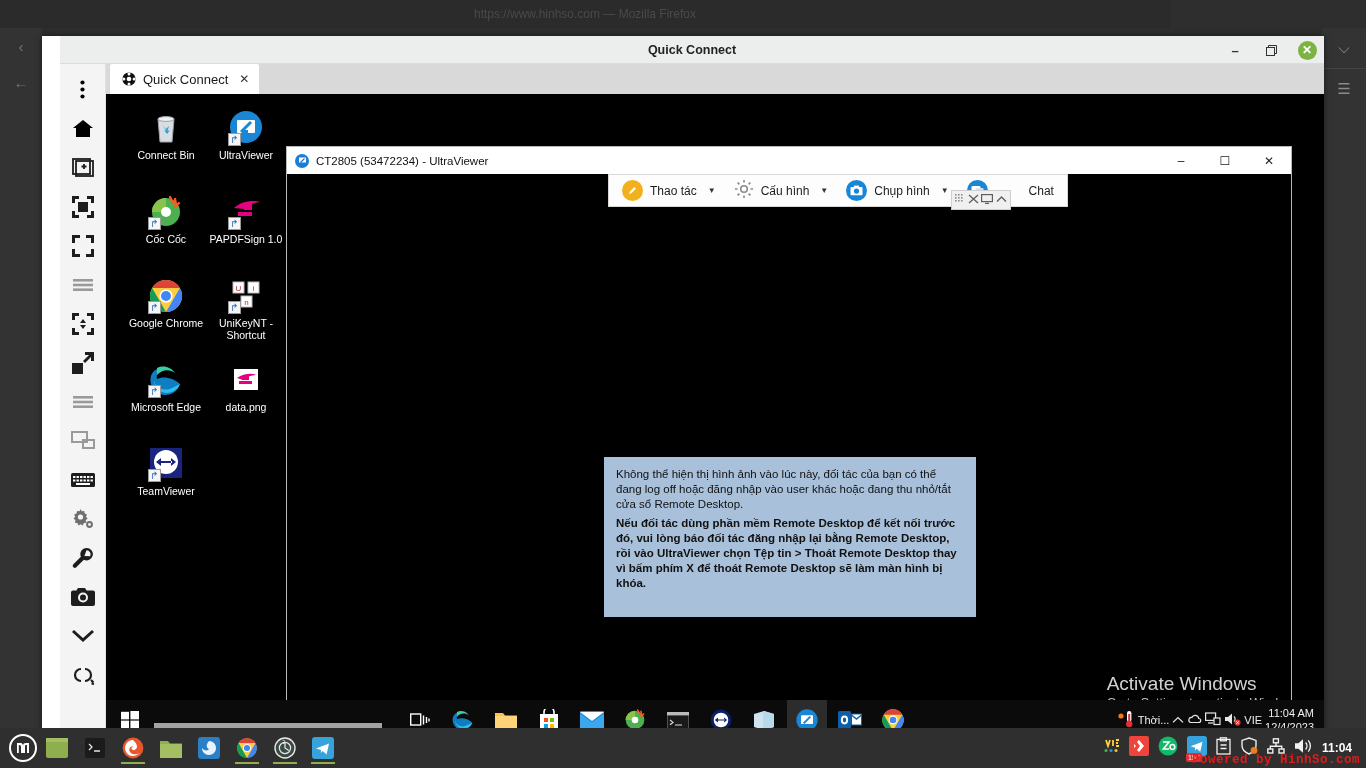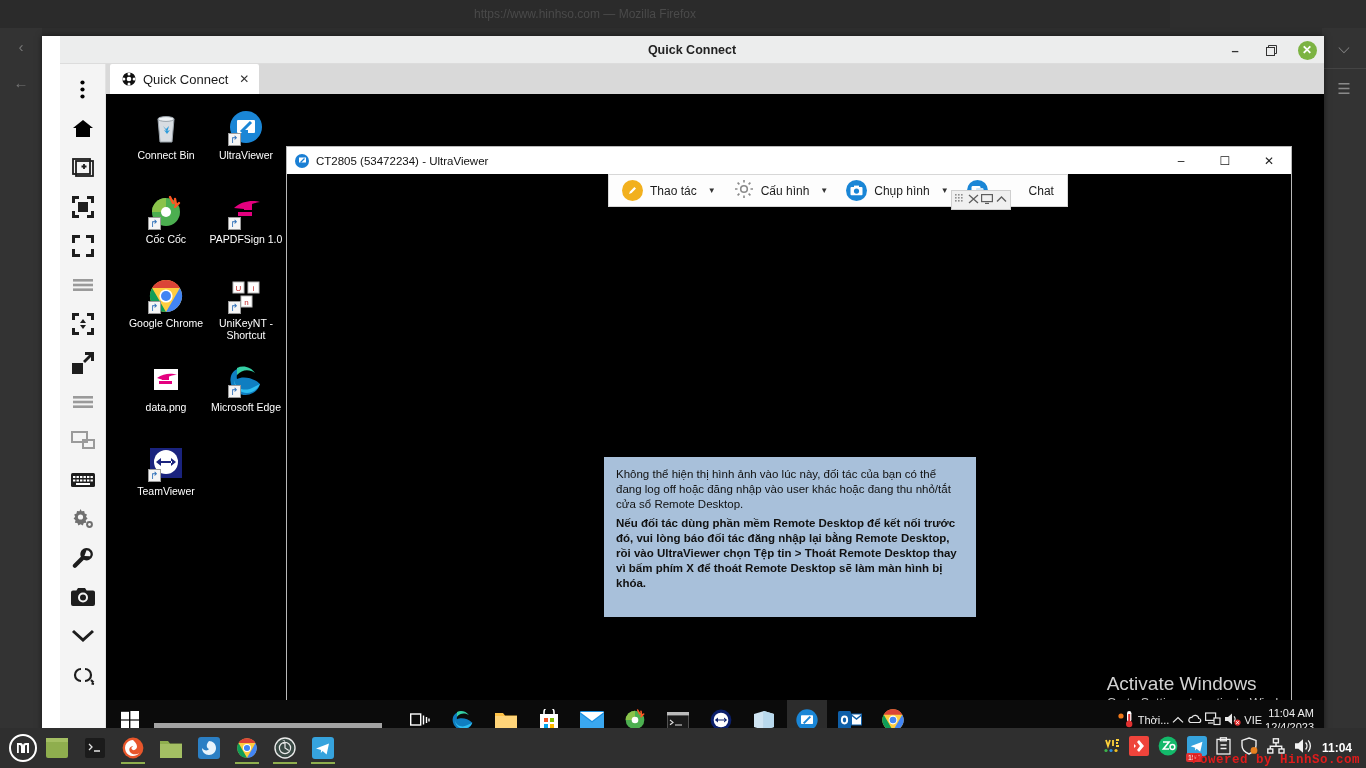--- a/index.html
+++ b/index.html
@@ -432,39 +432,39 @@
                   <text x="18.5" y="26.5" font-size="8" fill="#c62828" text-anchor="middle" font-family="Liberation Sans">n</text>
                 </svg>
               <span class="shortcut-arrow"></span>
             </div>
             <div class="lbl">UniKeyNT - Shortcut</div>
           </div>
 
           <div class="dicon">
             <div class="glyph">
               <svg width="36" height="36" viewBox="0 0 36 36">
+                  <path d="M32 22A15 15 0 013 14c2-6 8-9 13-8-6 2-8 7-7 11 5-3 16-2 23 5z" fill="#0f7ec1"></path>
+                  <path d="M32 22c-3 7-11 11-18 8-5-2-8-7-8-12 1 8 10 12 18 8z" fill="#2fbdf0"></path>
+                  <path d="M9 6c6-3 14-1 18 5-5-4-13-4-18 2z" fill="#35d0a5"></path>
+                </svg>
+              <span class="shortcut-arrow"></span>
+            </div>
+            <div class="lbl">Microsoft Edge</div>
+          </div>
+
+          <div class="dicon">
+            <div class="glyph">
+              <svg width="36" height="36" viewBox="0 0 36 36">
                   <rect x="6" y="7" width="24" height="21" fill="#fff"></rect>
                   <path d="M9 16c7-5 15-5 20-3-5 0-11 2-14 5z" fill="#e4007f"></path>
                   <path d="M14 14h7v4h-7z" fill="#e4007f"></path>
                   <path d="M11 19h13v3H11z" fill="#e4007f"></path>
                 </svg>
             </div>
             <div class="lbl">data.png</div>
-          </div>
-
-          <div class="dicon">
-            <div class="glyph">
-              <svg width="36" height="36" viewBox="0 0 36 36">
-                  <path d="M32 22A15 15 0 013 14c2-6 8-9 13-8-6 2-8 7-7 11 5-3 16-2 23 5z" fill="#0f7ec1"></path>
-                  <path d="M32 22c-3 7-11 11-18 8-5-2-8-7-8-12 1 8 10 12 18 8z" fill="#2fbdf0"></path>
-                  <path d="M9 6c6-3 14-1 18 5-5-4-13-4-18 2z" fill="#35d0a5"></path>
-                </svg>
-              <span class="shortcut-arrow"></span>
-            </div>
-            <div class="lbl">Microsoft Edge</div>
           </div>
 
           <div class="dicon">
             <div class="glyph">
               <svg width="36" height="36" viewBox="0 0 36 36">
                   <rect x="2" y="2" width="32" height="30" fill="#1a237e"></rect>
                   <circle cx="18" cy="16" r="12" fill="#fff"></circle>
                   <path d="M8 16l5-4v8zM28 16l-5-4v8zM12 15h12v2H12z" fill="#1a237e"></path>
                 </svg>
               <span class="shortcut-arrow"></span>

